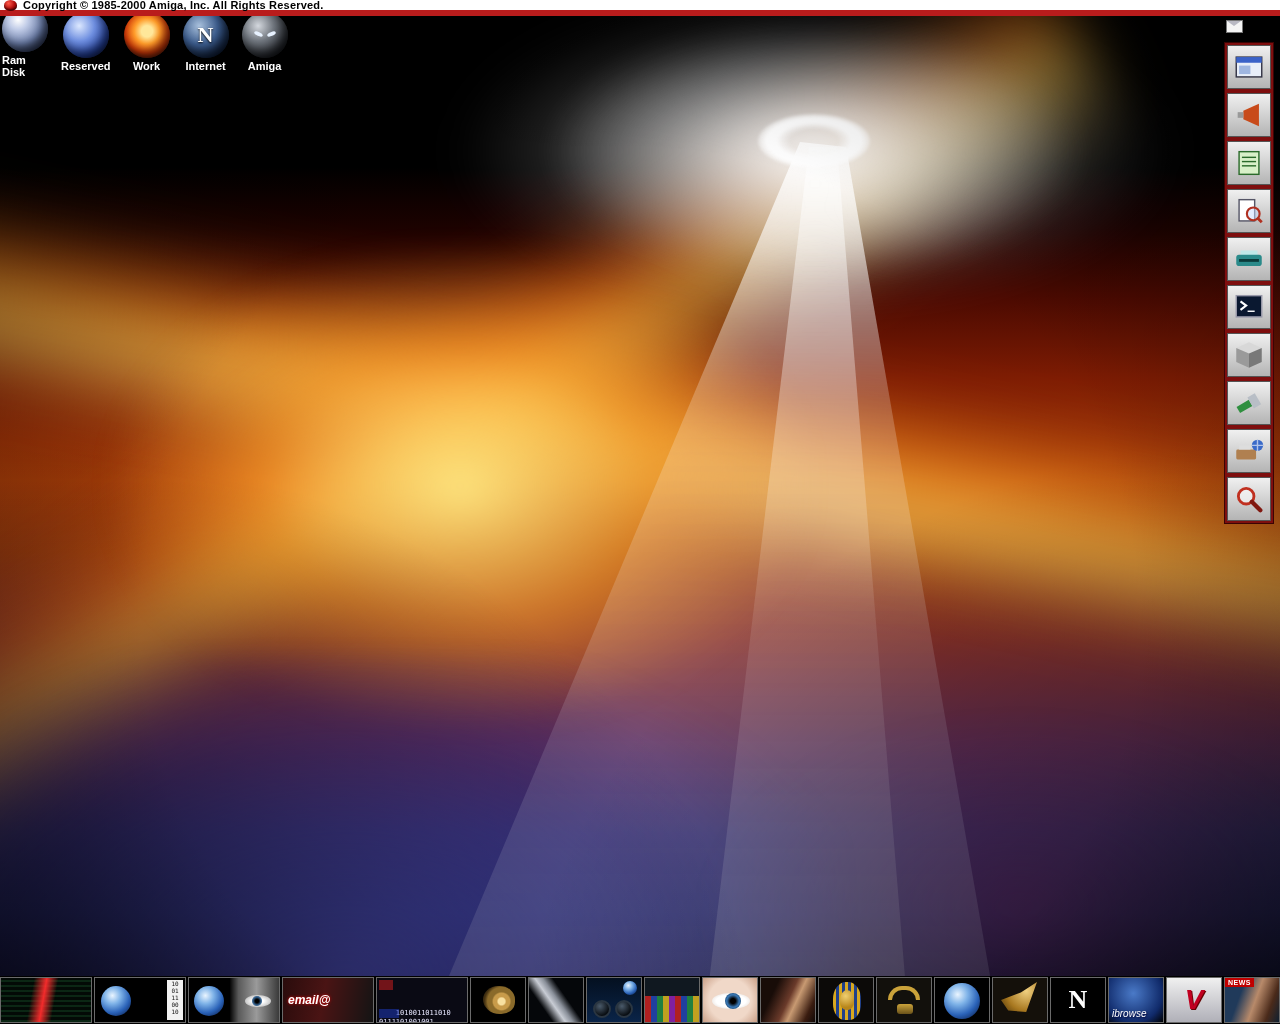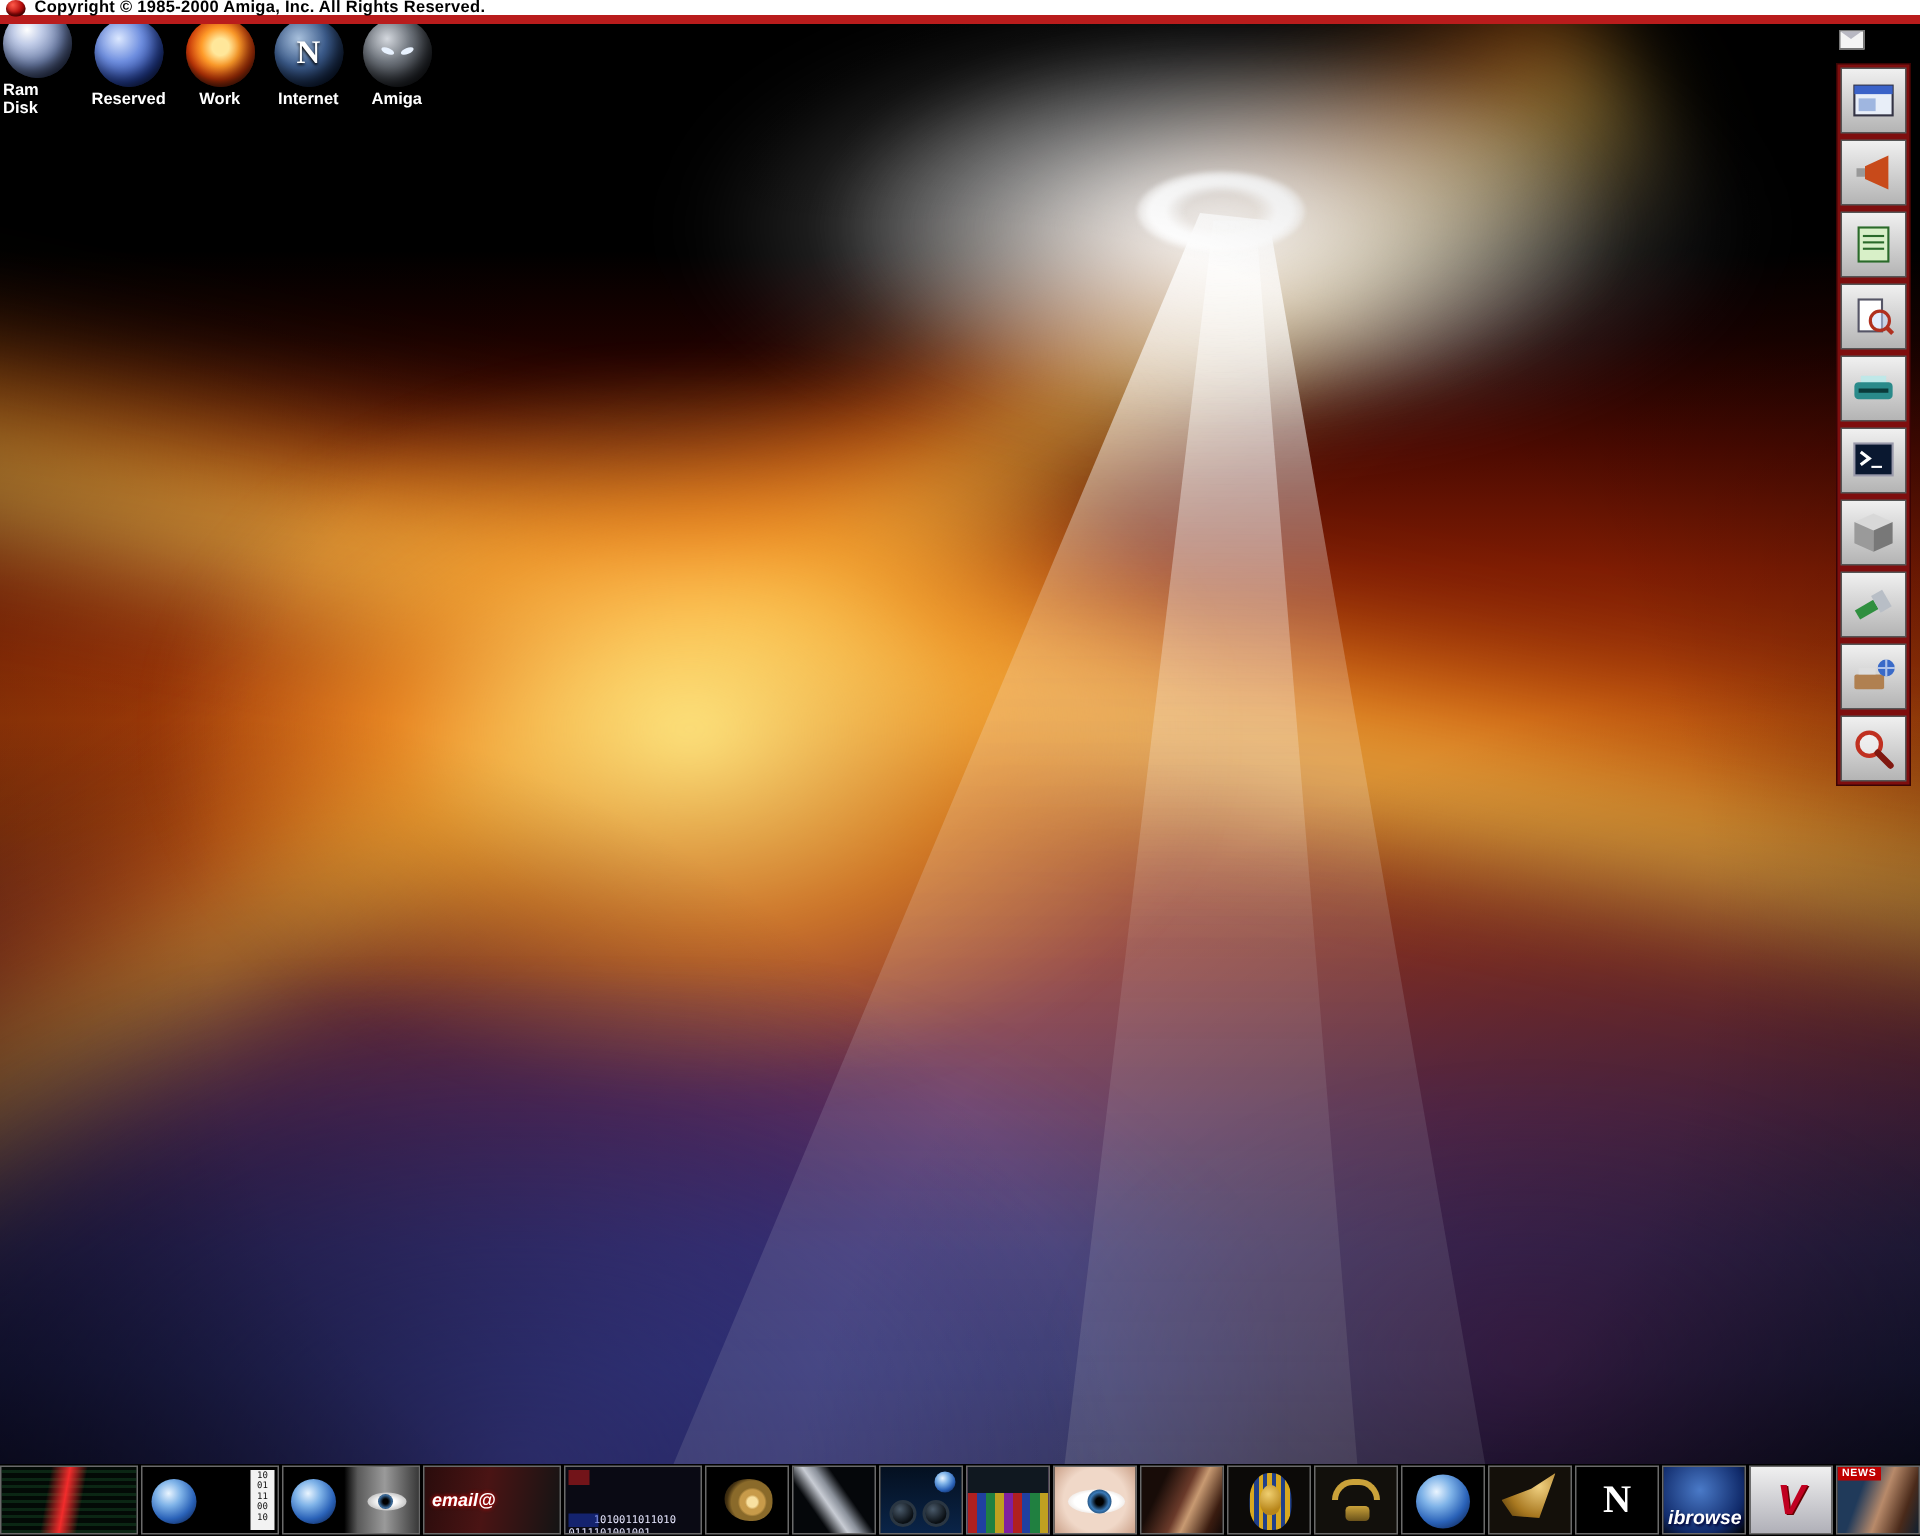--- a/index.html
+++ b/index.html
@@ -90,21 +90,21 @@
   .t13{background:#12100c;}
   .t13 .handset{position:absolute;left:11px;top:8px;width:32px;height:14px;border:4px solid #caa23a;border-bottom:none;border-radius:16px 16px 0 0;box-sizing:border-box;}
   .t13 .base{position:absolute;left:20px;top:26px;width:16px;height:10px;background:linear-gradient(#caa23a,#6a521a);border-radius:3px;}
   .t14{background:#000;}
   .t14 .orb{left:9px;top:5px;width:36px;height:36px;}
   .t15{background:#14100a;}
   .t15 .horn{position:absolute;left:8px;top:4px;width:36px;height:30px;background:radial-gradient(circle at 70% 30%,#f0d080,#a87820 60%,#4a3208);clip-path:polygon(100% 0,70% 100%,20% 95%,0 60%,55% 35%);}
   .t16{background:#000;display:flex;align-items:center;justify-content:center;}
   .t16 .nglyph{color:#fff;font-weight:bold;font-size:26px;font-family:"Liberation Serif",serif;}
   .t17{background:radial-gradient(circle at 45% 35%,#4a7ac8,#102a6a 70%,#000);}
-  .t17 .ibtext{position:absolute;left:3px;bottom:3px;color:#fff;font-style:italic;font-weight:bold;font-size:13px;text-shadow:1px 1px 2px #003;}
+  .t17 .ibtext{position:absolute;left:3px;bottom:3px;color:#fff;font-style:italic;font-weight:normal;font-size:10px;text-shadow:1px 1px 2px #003;}
   .t18{background:linear-gradient(#f0f0f0,#b0b0b8);display:flex;align-items:center;justify-content:center;}
   .t18 .vglyph{color:#c00020;font-weight:bold;font-style:italic;font-size:28px;text-shadow:1px 1px 0 #600;}
   .t19{background:linear-gradient(110deg,#203a5a 0 30%,#b88a6a 55%,#4a2a1a 80%,#102030);}
   .t19 .newsband{position:absolute;left:0;top:0;background:#c00000;color:#fff;font-size:7px;font-weight:bold;padding:1px 3px;letter-spacing:.5px;}
 </style>
 </head>
 <body>
 
 <div class="titlebar">
   <span class="amiga-logo"></span>

